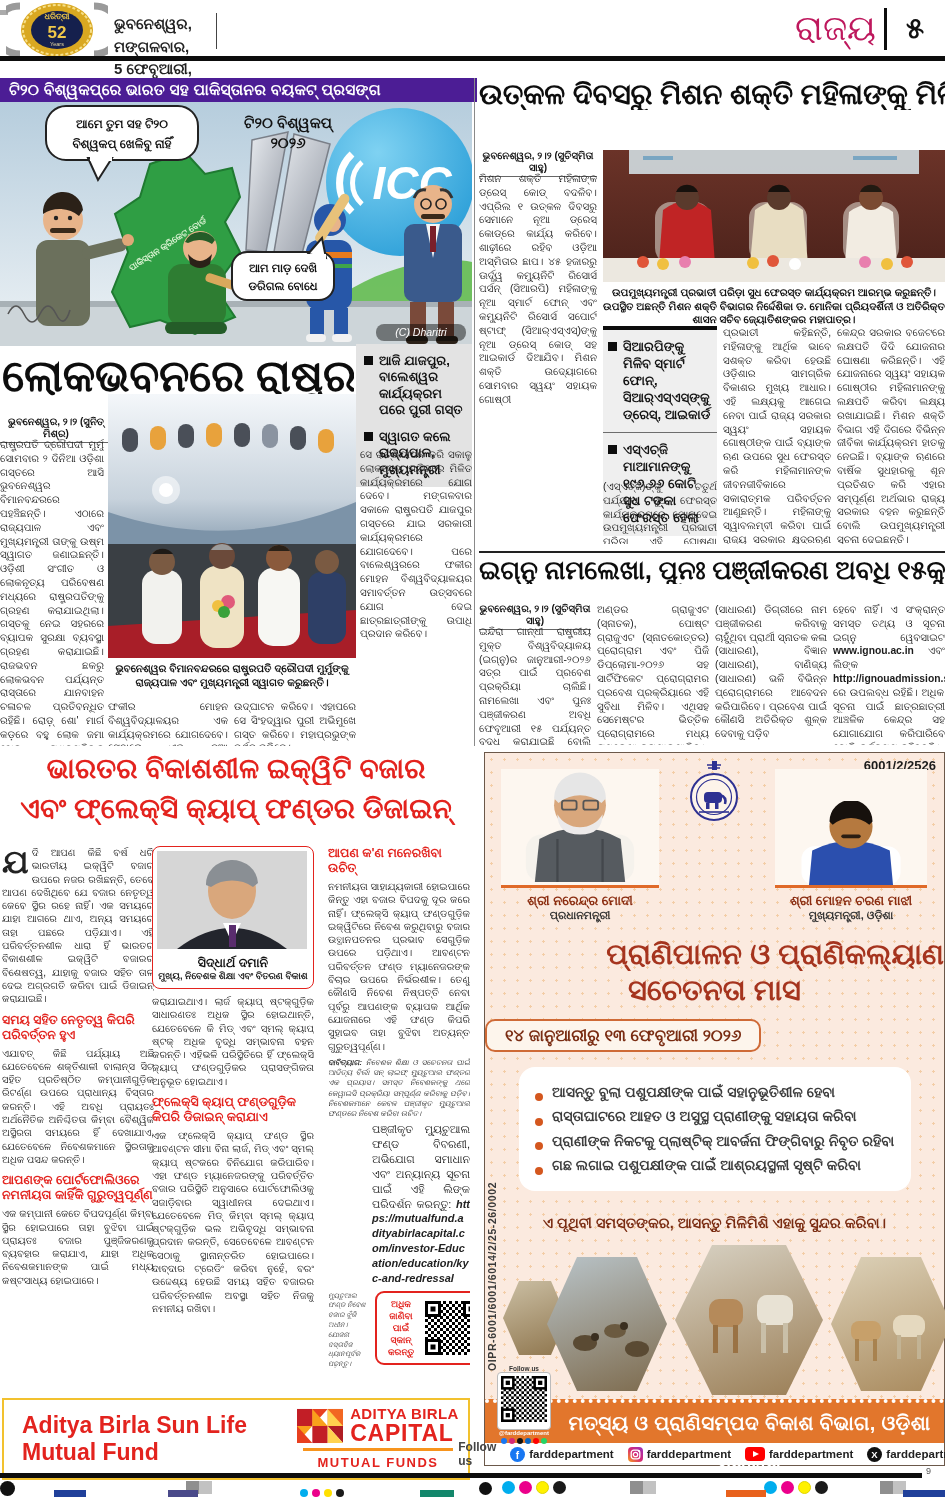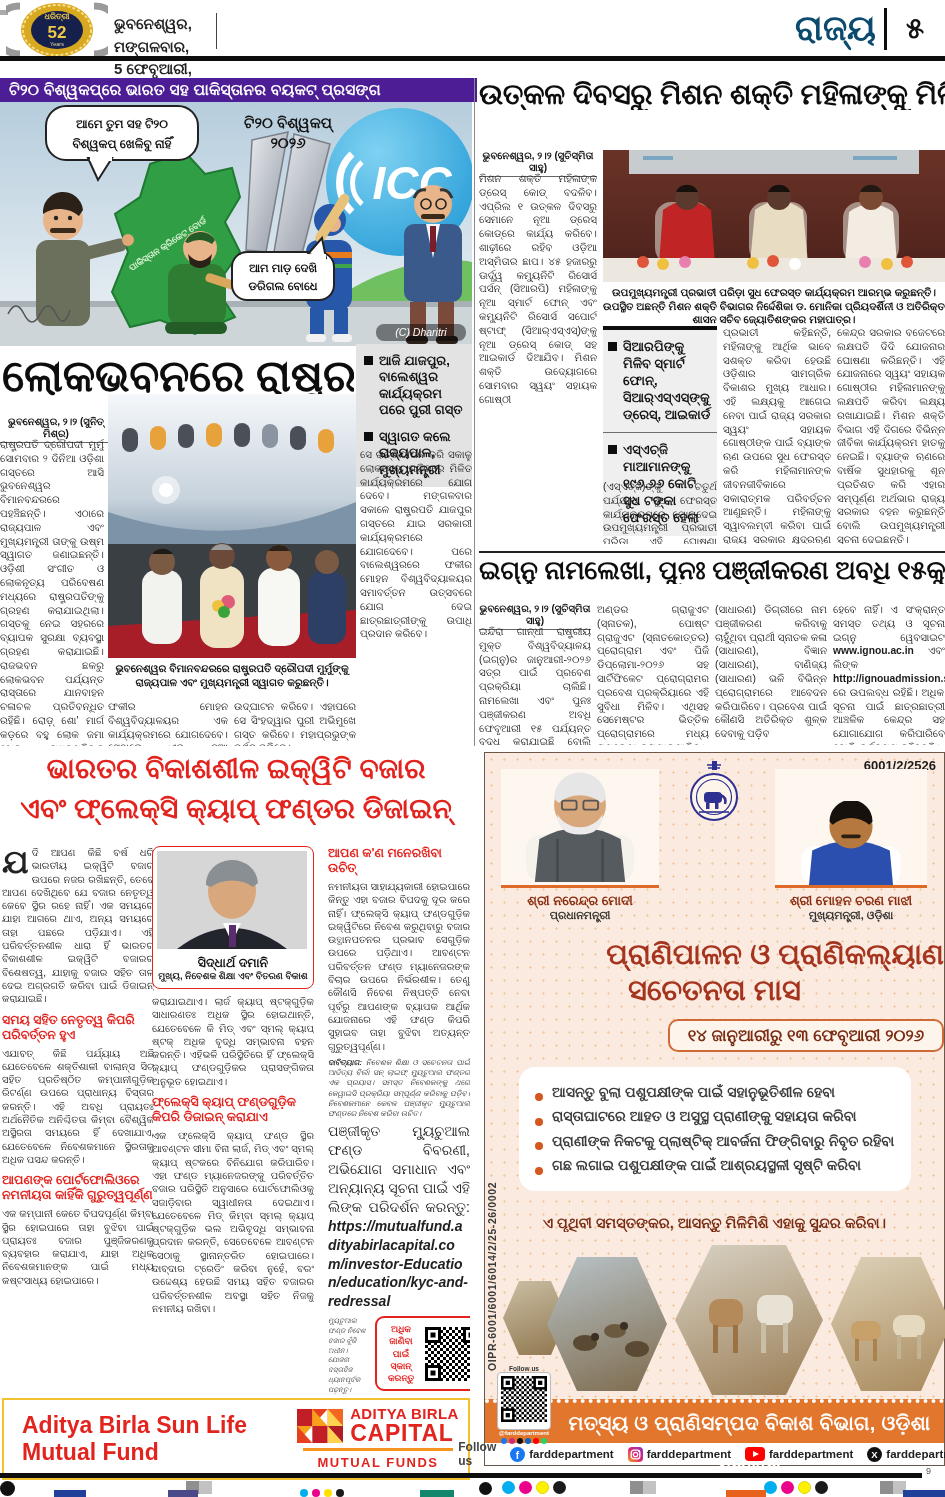--- a/index.html
+++ b/index.html
@@ -1,21 +1,21 @@
 <!DOCTYPE html>
 <html><head>
 <meta charset="utf-8">
 <style>
   html,body{margin:0;padding:0;background:#9a9a9a;}
   .page{position:relative;width:945px;height:1497px;margin:0 auto;background:#fff;
         font-family:"Liberation Sans","DejaVu Sans",sans-serif;overflow:hidden;color:#111;}
   .abs{position:absolute;}
   
   .dateline{font-size:15px;font-weight:bold;line-height:1.5;color:#222;border-right:1.5px solid #444;padding-right:8px;}
-  .section-name{font-size:35px;font-weight:bold;color:#0c4a6e;text-align:right;}
+  .section-name{font-size:35px;font-weight:normal;color:#be185d;text-align:right;}
   .page-no{font-size:29px;font-weight:bold;text-align:center;}
   .rule{background:#0d0d0d;}
   
   .headline{font-weight:bold;color:#0d0d0d;line-height:1.02;letter-spacing:-.3px;}
   .fit{white-space:nowrap;overflow:hidden;}
   .byline{font-size:10px;font-weight:bold;text-align:center;color:#111;border-bottom:1.2px solid #666;padding-bottom:2px;}
   .jtext{font-size:10.3px;line-height:1.34;text-align:justify;color:#1c1c1c;overflow:hidden;}
   .caption{font-size:10.4px;font-weight:bold;text-align:center;line-height:1.3;color:#0f0f0f;}
   .pbullets{background:#e3e3e3;padding:9px 8px;display:flex;flex-direction:column;gap:11px;}
   .pb-item{display:flex;gap:6px;font-size:13px;font-weight:bold;line-height:1.25;}
@@ -27,21 +27,21 @@
   .kicker{background:#4c1d95;color:#fff;font-size:15.5px;font-weight:bold;line-height:24px;padding-left:9px;letter-spacing:.2px;}
   
   .adv-h{font-size:28px;font-weight:bold;color:#e3231e;text-align:center;line-height:1.1;}
   .advp{font-size:10px;line-height:1.33;text-align:justify;color:#222;margin:0 0 5px;}
   .advsub{color:#e3231e;font-weight:bold;font-size:12.5px;line-height:1.2;margin:7px 0 4px;}
   .adv-col{position:absolute;top:92px;height:548px;overflow:hidden;}
   .photobox{border:1.5px solid #e3231e;border-radius:8px;padding:4px 4px 6px;background:#fff;margin-bottom:6px;}
   .pname{font-size:12.5px;font-weight:bold;text-align:center;margin-top:3px;}
   .prole{font-size:9.3px;font-weight:bold;text-align:center;color:#222;}
   .disc{font-size:7.6px;line-height:1.35;color:#333;font-style:italic;text-align:justify;margin:3px 0;}
-  .kyc{font-size:14px;line-height:1.35;color:#222;text-align:justify;}
+  .kyc{font-size:11px;line-height:1.35;color:#222;text-align:justify;margin-left:44px;}
   .kycurl{font-weight:bold;font-style:italic;word-break:break-all;}
   .qrrow{display:flex;gap:5px;margin-top:5px;align-items:flex-start;}
   .mfwarn{font-size:7px;font-style:italic;color:#444;line-height:1.4;width:42px;flex:none;}
   .qrbox{border:2px solid #e3231e;border-radius:9px;padding:5px;display:flex;gap:5px;align-items:center;background:#fff;}
   .qrlabel{font-size:9px;font-weight:bold;color:#e3231e;line-height:1.35;width:38px;text-align:center;}
   .brandband{border:2.5px solid #f2c12e;background:#fff;}
   .brand-left{font-size:23px;font-weight:bold;color:#e3231e;line-height:1.18;}
   .abc-top{font-size:15px;font-weight:bold;color:#e3231e;letter-spacing:.4px;line-height:1;}
   .abc-cap{font-size:23px;font-weight:bold;color:#e3231e;letter-spacing:.8px;line-height:1.05;}
   .abc-mf{font-size:13px;font-weight:bold;color:#e3231e;letter-spacing:1.5px;text-align:center;margin-top:4px;}
@@ -510,21 +510,21 @@
           <rect x="61" y="31" width="18" height="3.5" rx="1.7" fill="#2a1d12"></rect>
         </svg>
       </div>
       <div class="lname">ଶ୍ରୀ ମୋହନ ଚରଣ ମାଝୀ</div>
       <div class="lrole">ମୁଖ୍ୟମନ୍ତ୍ରୀ, ଓଡ଼ିଶା</div>
     </div>
 
     <div class="abs gtitle fit" style="left:0;top:186px;width:459px;text-align:right;">ପ୍ରାଣିପାଳନ ଓ ପ୍ରାଣିକଲ୍ୟାଣ</div>
     <div class="abs gtitle fit" style="left:0;top:222px;width:459px;">ସଚେତନତା ମାସ</div>
 
-    <div class="abs" style="left:0;top:266px;width:459px;text-align:right;">
+    <div class="abs" style="left:0;top:266px;width:459px;text-align:left;">
       <span class="gpill">୧୪ ଜାନୁଆରୀରୁ ୧୩ ଫେବୃଆରୀ ୨୦୨୬</span>
     </div>
 
     <div class="abs gbox" style="left:34px;top:314px;width:360px;">
       <div class="gp">
           <span class="gdot"></span>
           <span>ଆସନ୍ତୁ ବୁଲା ପଶୁପକ୍ଷୀଙ୍କ ପାଇଁ ସହାନୁଭୂତିଶୀଳ ହେବା</span>
         </div>
       <div class="gp">
           <span class="gdot"></span>

